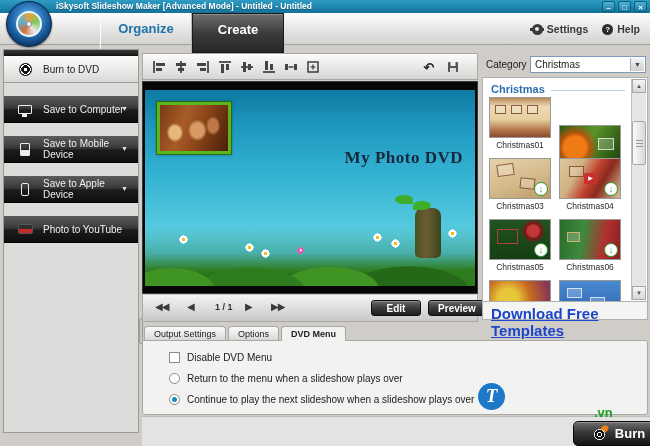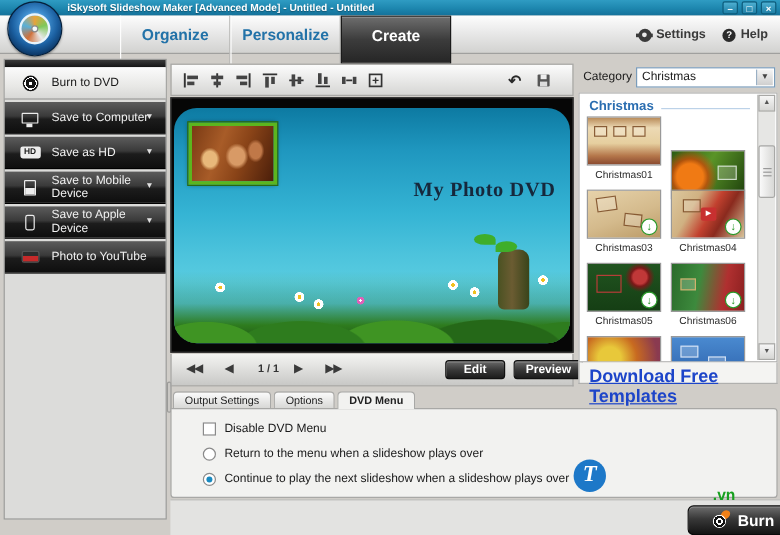--- a/index.html
+++ b/index.html
@@ -36,21 +36,21 @@
   .gear { width:11px; height:11px; border-radius:50%; background:#3a3a3a; position:relative; }
   .gear::after { content:""; position:absolute; left:3.5px; top:3.5px; width:4px; height:4px; border-radius:50%; background:#e9e9e9; }
   .gear::before { content:""; position:absolute; left:-1.5px; top:4px; width:14px; height:3px; background:#3a3a3a; }
   .qmark { width:11px; height:11px; border-radius:50%; background:#2a2a2a; color:#fff; font-size:8px; font-weight:bold;
     text-align:center; line-height:11px; }
 
   
   .sidebar { position:absolute; left:3px; top:49px; width:136px; height:384px;
     background:#dcdcda; border:1px solid #9a9a98; }
   .sb-topstrip { height:6px; background:linear-gradient(#3a3a3a,#141414); }
-  .sb-item { height:27px; margin-bottom:2px; display:flex; align-items:center; padding-left:12px; gap:9px;
+  .sb-item { height:27px; margin-bottom:13px; display:flex; align-items:center; padding-left:12px; gap:9px;
     background:linear-gradient(180deg,#5c5c5c 0%,#3a3a3a 45%,#1c1c1c 55%,#0e0e0e 100%);
     color:#f0f0f0; font-size:10px; position:relative; cursor:pointer; border-bottom:1px solid #000; }
   .sb-item.selected { background:linear-gradient(180deg,#fbfbfb 0%,#e8e8e6 60%,#d8d8d6 100%);
     color:#1a1a1a; border-bottom:1px solid #9a9a98; }
   .sb-arrow { position:absolute; right:10px; top:9px; font-size:7px; color:#e0e0e0; }
   .icwrap { width:18px; height:16px; display:flex; align-items:center; justify-content:center; flex:none; }
   .ic-disc { width:13px; height:13px; border-radius:50%;
     background:radial-gradient(circle,#fff 0 1.5px,#141414 1.5px 4.2px,#fafafa 4.2px 5.2px,#141414 5.2px); }
   .ic-computer { width:14px; height:9px; border:1.5px solid #ececec; border-radius:1px; position:relative; }
   .ic-computer::after { content:""; position:absolute; left:3px; top:8px; width:5px; height:3px; background:#ececec; }
@@ -68,21 +68,21 @@
   .toolbar { position:absolute; left:142px; top:53px; width:336px; height:27px;
     background:linear-gradient(180deg,#fcfcfc,#d6d6d4); border:1px solid #a8a8a6; }
   .tbtn { position:absolute; top:3px; width:20px; height:20px; display:flex; align-items:center; justify-content:center;
     border-radius:2px; cursor:pointer; }
   .tbtn svg { display:block; }
   .undo-glyph { font-size:13px; font-weight:bold; color:#2a2a2a; line-height:1; }
 
   
   .preview { position:absolute; left:142px; top:81px; width:336px; height:213px; background:#060606; border:1px solid #3a3a3a; }
   .scene { position:absolute; left:2px; top:8px; width:330px; height:196px; overflow:hidden;
-    background:linear-gradient(180deg,#0d7aa2 0%,#1f97bf 18%,#35b4d4 45%,#4cc3dc 62%,#59cce0 74%,#4cb8d0 100%);border-radius:19px; }
+    background:linear-gradient(180deg,#0d7aa2 0%,#1f97bf 18%,#35b4d4 45%,#4cc3dc 62%,#59cce0 74%,#4cb8d0 100%); }
   .grass { position:absolute; left:0; bottom:0; width:100%; height:60px;
     background:
       radial-gradient(70px 34px at 8% 105%, #3f9423 0 60%, transparent 62%),
       radial-gradient(90px 40px at 32% 110%, #2e7c1e 0 60%, transparent 62%),
       radial-gradient(80px 36px at 56% 105%, #3f9423 0 60%, transparent 62%),
       radial-gradient(100px 44px at 80% 112%, #256818 0 60%, transparent 62%),
       radial-gradient(80px 34px at 100% 105%, #2e7c1e 0 60%, transparent 62%),
       linear-gradient(180deg, transparent 0%, rgba(40,110,25,.25) 45%, #2e7c1e 75%, #1d5214 100%); }
   .stump { position:absolute; right:34px; bottom:28px; width:26px; height:50px;
     background:linear-gradient(90deg,#4a5222 0%,#6b5c32 45%,#39441a 100%); border-radius:8px 8px 5px 5px; }
@@ -193,21 +193,20 @@
   <div class="winbtns">
     <div class="winbtn">–</div>
     <div class="winbtn">□</div>
     <div class="winbtn">×</div>
   </div>
 </div>
 
 <div class="tabbar">
   <div class="tabs">
     <div class="tab-top">Organize</div>
-    <div class="tab-top">Personalize</div>
     <div class="tab-top active">Create</div>
   </div>
   <div class="hdr-right">
     <div class="hdr-link">
       <span class="gear"></span>
       <span>Settings</span>
     </div>
     <div class="hdr-link">
       <span class="qmark">?</span>
       <span>Help</span>
@@ -225,27 +224,20 @@
     <span class="icwrap">
         <span class="ic-disc"></span>
       </span>
     <span>Burn to DVD</span>
   </div>
   <div class="sb-item">
     <span class="icwrap">
         <span class="ic-computer"></span>
       </span>
     <span>Save to Computer</span>
-    <span class="sb-arrow">▼</span>
-  </div>
-  <div class="sb-item">
-    <span class="icwrap">
-        <span class="ic-hd">HD</span>
-      </span>
-    <span>Save as HD</span>
     <span class="sb-arrow">▼</span>
   </div>
   <div class="sb-item">
     <span class="icwrap">
         <span class="ic-mobile"></span>
       </span>
     <span>Save to Mobile Device</span>
     <span class="sb-arrow">▼</span>
   </div>
   <div class="sb-item">

